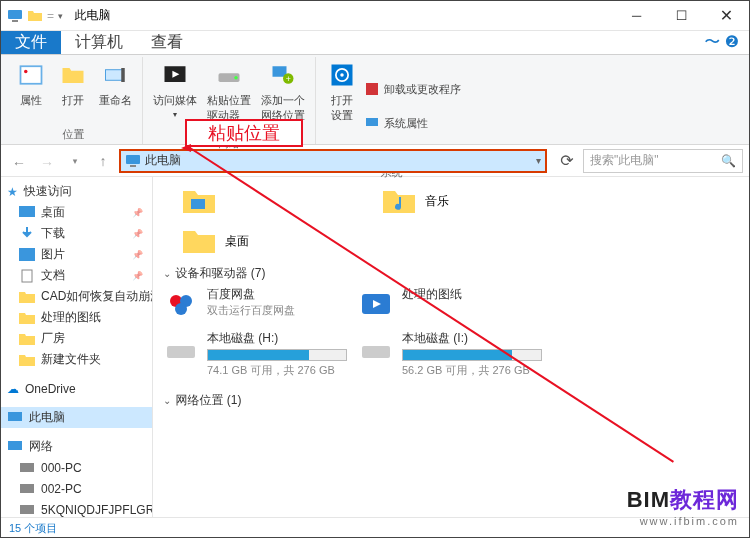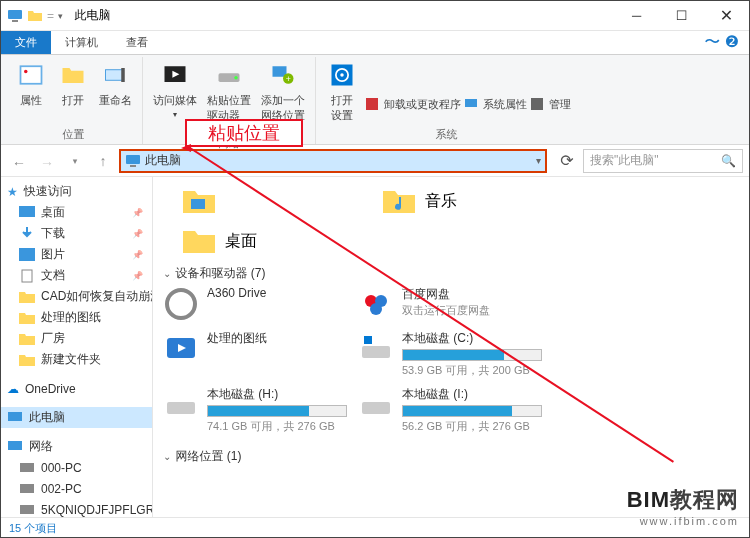--- a/index.html
+++ b/index.html
@@ -7,31 +7,31 @@
 
 .titlebar { height: 30px; display: flex; align-items: center; background: #fff; border-bottom: 1px solid #e5e5e5; }
 .titlebar .tb-left { display: flex; align-items: center; gap: 4px; padding-left: 6px; }
 .titlebar .tb-left .icon-small { width: 16px; height: 16px; }
 .titlebar .tb-title { margin-left: 8px; font-size: 12px; }
 .titlebar .tb-right { margin-left: auto; display: flex; }
 .titlebar .tb-btn { width: 45px; height: 28px; display: flex; align-items: center; justify-content: center; font-size: 13px; color: #333; }
 .titlebar .tb-btn:last-child { font-size: 16px; }
 
 .tabbar { height: 24px; display: flex; align-items: stretch; background: #fff; border-bottom: 1px solid #d0d0d0; }
-.tabbar .tab { padding: 0 14px; font-size: 11px; display: flex; align-items: center; color: #444; }
+.tabbar .tab { padding: 0 14px; font-size: 16px; display: flex; align-items: center; color: #444; }
 .tabbar .tab.active { background: #1979ca; color: #fff; }
 
 .ribbon { height: 90px; background: #f5f6f7; border-bottom: 1px solid #d8d8d8; display: flex; padding: 2px 4px 0 4px; }
 .ribbon-group { display: flex; flex-direction: column; align-items: center; padding: 0 6px; border-right: 1px solid #e0e0e0; }
 .ribbon-group:last-child { border-right: none; }
 .ribbon-buttons { display: flex; gap: 2px; flex: 1; }
 .ribbon-btn { display: flex; flex-direction: column; align-items: center; justify-content: flex-start; padding: 2px 4px; font-size: 11px; color: #444; gap: 2px; min-width: 36px; }
 .ribbon-btn .ricon { width: 32px; height: 32px; display: flex; align-items: center; justify-content: center; }
 .ribbon-group-label { font-size: 11px; color: #666; padding-bottom: 2px; }
-.ribbon-list { display: flex; gap: 2px; padding-top: 2px; margin-top: 22px; }
+.ribbon-list { display: flex; flex-direction: column; gap: 18px; padding-top: 2px; margin-top: 22px; }
 .ribbon-list-item { font-size: 11px; color: #444; display: flex; align-items: center; gap: 4px; }
 .ribbon-list-item .licon { width: 16px; height: 16px; }
 
 .navbar { height: 32px; display: flex; align-items: center; padding: 3px 6px; gap: 4px; border-bottom: 1px solid #e5e5e5; }
 .nav-arrow { width: 24px; height: 24px; display: flex; align-items: center; justify-content: center; color: #888; font-size: 14px; }
 .address-wrap { flex: 1; height: 24px; border: 2px solid #d83b01; display: flex; align-items: center; padding: 0 4px; background: #cce8ff; position: relative; }
 .address-text { font-size: 12px; color: #333; }
 .refresh-btn { width: 24px; height: 24px; display: flex; align-items: center; justify-content: center; color: #555; margin-left: 4px; }
 .search-box { width: 160px; height: 24px; border: 1px solid #ccc; display: flex; align-items: center; padding: 0 6px; font-size: 12px; color: #999; }
 .search-box .sicon { margin-left: auto; color: #666; }
@@ -45,42 +45,42 @@
 .side-item.top { padding-left: 6px; font-weight: 400; }
 .side-item.selected { background: #cce8ff; }
 .side-sep { height: 8px; }
 
 .main { flex: 1; overflow: hidden; padding: 6px 10px; font-size: 12px; }
 .section-header { color: #333; margin: 6px 0 4px 0; display: flex; align-items: center; gap: 4px; }
 .section-header .chev { color: #666; font-size: 10px; }
 .folder-row { display: flex; gap: 20px; margin-bottom: 4px; }
 .folder-item { display: flex; align-items: center; gap: 8px; width: 180px; }
 .folder-item .ficon { width: 36px; height: 36px; }
-.folder-item .flabel { font-size: 16px; }
+.folder-item .flabel { font-size: 12px; }
 
 .device-grid { display: flex; flex-wrap: wrap; }
 .device-item { width: 195px; display: flex; align-items: flex-start; gap: 8px; margin-bottom: 8px; }
 .device-item .dicon { width: 36px; height: 36px; flex-shrink: 0; }
 .device-item .dinfo { flex: 1; }
 .device-item .dname { font-size: 12px; color: #333; }
 .device-item .dsub { font-size: 11px; color: #888; }
 .drive-bar { width: 140px; height: 12px; border: 1px solid #bbb; background: #f0f0f0; margin: 2px 0; position: relative; }
 .drive-bar .fill { height: 100%; }
 .fill.blue { background: #26a0da; }
 .fill.red { background: #d13438; }
 
 .statusbar { height: 22px; border-top: 1px solid #e5e5e5; display: flex; align-items: center; padding: 0 8px; font-size: 11px; color: #1979ca; }
 
 .annotation { position: absolute; left: 184px; top: 118px; width: 118px; height: 28px; border: 2px solid #e81123; color: #e81123; font-size: 18px; display: flex; align-items: center; justify-content: center; font-weight: 400; background: #fff; z-index: 10; }
 .annotation-line { position: absolute; left: 186px; top: 144px; width: 580px; height: 2px; background: #e81123; transform-origin: left center; transform: rotate(33deg); z-index: 9; }
 .annotation-arrow { position: absolute; left: 180px; top: 143px; width: 0; height: 0; border-right: 10px solid #e81123; border-top: 4px solid transparent; border-bottom: 4px solid transparent; z-index: 10; }
 
 .watermark { position: absolute; right: 10px; bottom: 10px; text-align: right; z-index: 20; }
 .watermark .wm-main { font-size: 22px; font-weight: 700; color: #222; letter-spacing: 1px; }
-.watermark .wm-main .accent { color: #404040; }
+.watermark .wm-main .accent { color: #6d28d9; }
 .watermark .wm-sub { font-size: 11px; color: #777; letter-spacing: 2px; }
 
 .folder-svg-yellow { fill: #ffd75e; }
 </style>
 </head>
 <body>
 
 <div class="titlebar">
   <div class="tb-left">
     <svg class="icon-small" viewBox="0 0 16 16">
@@ -354,57 +354,36 @@
       </div>
     </div>
 
     <div class="section-header">
         <span class="chev">⌄</span>
         <span>设备和驱动器 (7)</span>
       </div>
     <div class="device-grid">
       <div class="device-item">
         <svg class="dicon" viewBox="0 0 36 36">
-            <circle cx="18" cy="18" r="14" fill="none" stroke="#888" stroke-width="4"></circle>
-          </svg>
-        <div class="dinfo">
-            <div class="dname">A360 Drive</div>
-          </div>
-      </div>
-      <div class="device-item">
-        <svg class="dicon" viewBox="0 0 36 36">
             <circle cx="13" cy="15" r="6" fill="#e81123"></circle>
             <circle cx="23" cy="15" r="6" fill="#2b7cd3"></circle>
             <circle cx="18" cy="23" r="6" fill="#2b7cd3"></circle>
           </svg>
         <div class="dinfo">
             <div class="dname">百度网盘</div>
             <div class="dsub">双击运行百度网盘</div>
           </div>
       </div>
       <div class="device-item">
         <svg class="dicon" viewBox="0 0 36 36">
             <rect x="4" y="8" width="28" height="20" fill="#2b7cd3" rx="3"></rect>
             <polygon points="15,14 15,22 23,18" fill="#fff"></polygon>
           </svg>
         <div class="dinfo">
             <div class="dname">处理的图纸</div>
-          </div>
-      </div>
-      <div class="device-item">
-        <svg class="dicon" viewBox="0 0 36 36">
-            <rect x="4" y="16" width="28" height="12" fill="#ccc" rx="2"></rect>
-            <rect x="6" y="6" width="8" height="8" fill="#0078d4"></rect>
-          </svg>
-        <div class="dinfo">
-            <div class="dname">本地磁盘 (C:)</div>
-            <div class="drive-bar">
-              <div class="fill blue" style="width:73%"></div>
-            </div>
-            <div class="dsub">53.9 GB 可用，共 200 GB</div>
           </div>
       </div>
       <div class="device-item">
         <svg class="dicon" viewBox="0 0 36 36">
             <rect x="4" y="16" width="28" height="12" fill="#ccc" rx="2"></rect>
           </svg>
         <div class="dinfo">
             <div class="dname">本地磁盘 (H:)</div>
             <div class="drive-bar">
               <div class="fill blue" style="width:73%"></div>

